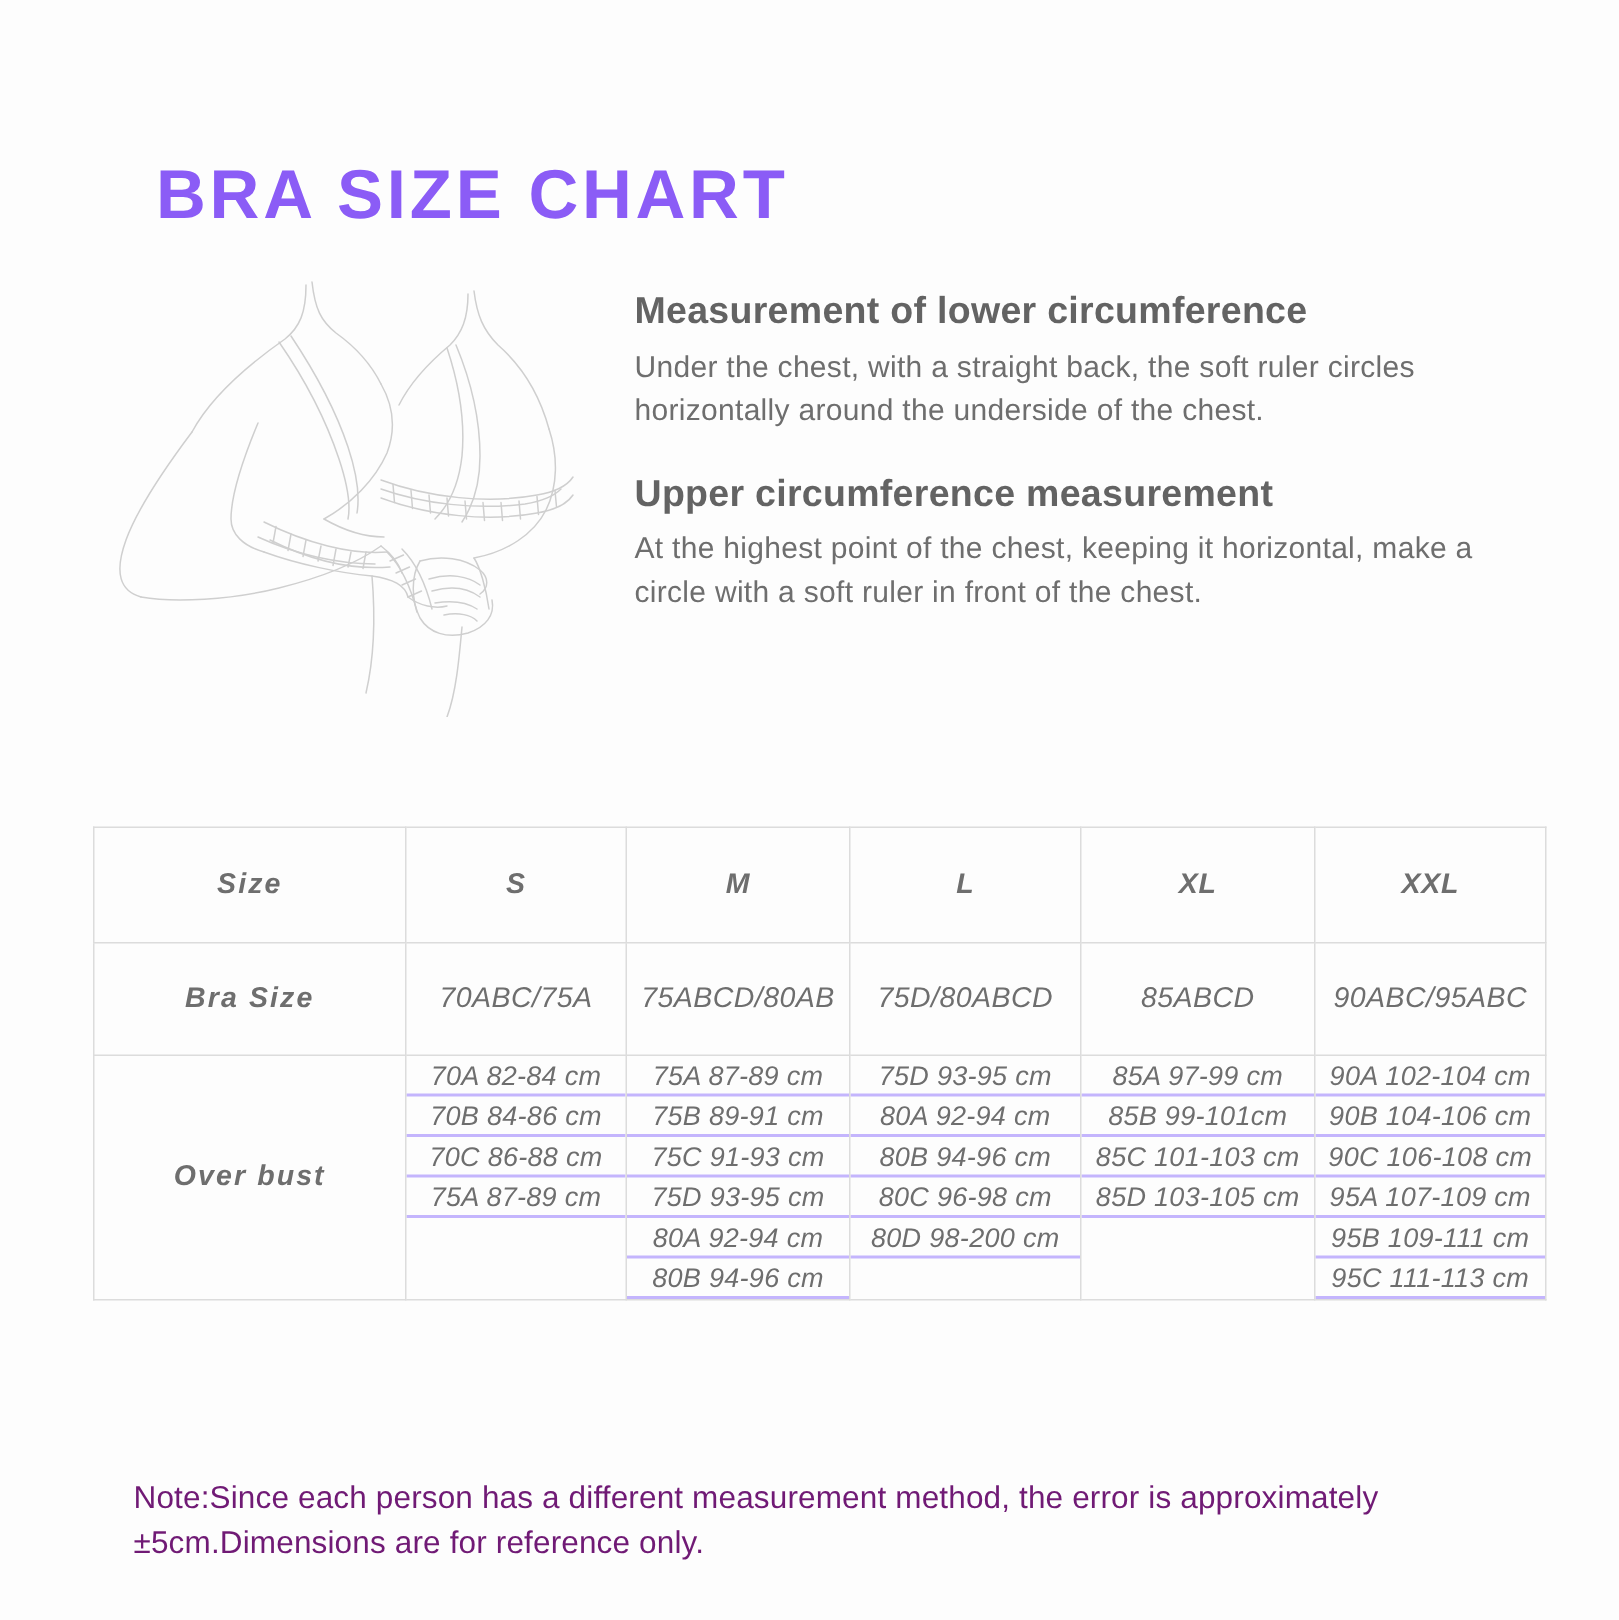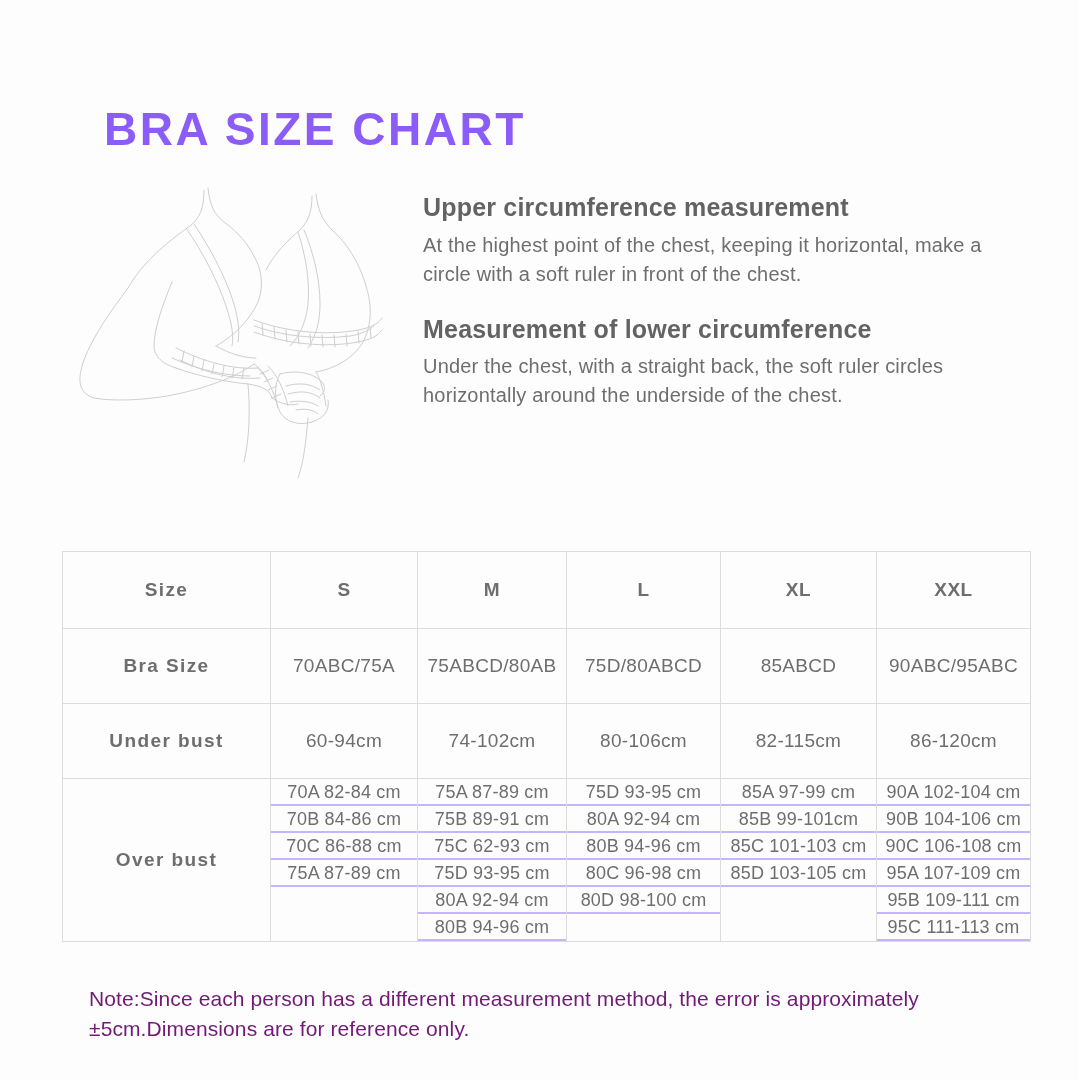--- a/index.html
+++ b/index.html
@@ -81,20 +81,21 @@
   #size-table col.c-xl    { width: 156px; }
   #size-table col.c-xxl   { width: 154px; }
 
   #size-table td {
     border: 1px solid #dcdcdc;
     text-align: center;
     vertical-align: middle;
     color: #6e6e6e;
     font-size: 19px;
     padding: 0;
+    font-style: italic;
   }
   .row-label {
     font-size: 23px;
     font-weight: bold;
     color: #575757;
     letter-spacing: 1.4px;
   }
   .hdr-size-word {
     font-size: 23px;
     font-weight: bold;
@@ -236,26 +237,26 @@
     <path d="M238 232 C248 230 256 232 260 236"></path>
     <path d="M222 196 C216 206 216 222 222 234 C228 244 240 248 254 244 C266 240 272 232 270 222"></path>
 
     <path d="M258 194 C262 200 266 214 268 228"></path>
     <path d="M250 240 C248 262 246 284 240 300"></path>
   </svg>
 </div>
 
 <div id="instructions">
   <div class="instr-block">
+    <p class="instr-heading">Measurement of lower circumference</p>
+    <p class="instr-body">Under the chest, with a straight back, the soft ruler circles horizontally around the underside of the chest.</p>
+  </div>
+  <div class="instr-block">
     <p class="instr-heading">Upper circumference measurement</p>
     <p class="instr-body">At the highest point of the chest, keeping it horizontal, make a circle with a soft ruler in front of the chest.</p>
-  </div>
-  <div class="instr-block">
-    <p class="instr-heading">Measurement of lower circumference</p>
-    <p class="instr-body">Under the chest, with a straight back, the soft ruler circles horizontally around the underside of the chest.</p>
   </div>
 </div>
 
 <table id="size-table">
   <colgroup>
     <col class="c-label">
       <col class="c-s">
       <col class="c-m">
     <col class="c-l">
       <col class="c-xl">
@@ -273,58 +274,50 @@
 
     <tr class="r-bra">
       <td class="row-label">Bra Size</td>
       <td class="cell-val">70ABC/75A</td>
       <td class="cell-val">75ABCD/80AB</td>
       <td class="cell-val">75D/80ABCD</td>
       <td class="cell-val">85ABCD</td>
       <td class="cell-val">90ABC/95ABC</td>
     </tr>
 
-    <tr class="r-under">
-      <td class="row-label">Under bust</td>
-      <td class="cell-val">60-94cm</td>
-      <td class="cell-val">74-102cm</td>
-      <td class="cell-val">80-106cm</td>
-      <td class="cell-val">82-115cm</td>
-      <td class="cell-val">86-120cm</td>
-    </tr>
 
     <tr class="r-over">
       <td class="overbust-label">Over bust</td>
       <td class="sublist">
           <div class="sublist-inner">
             <div class="subrow">70A 82-84 cm</div>
             <div class="subrow">70B 84-86 cm</div>
             <div class="subrow">70C 86-88 cm</div>
             <div class="subrow">75A 87-89 cm</div>
             <div class="subrow filler">&nbsp;</div>
             <div class="subrow filler">&nbsp;</div>
           </div>
         </td>
       <td class="sublist">
           <div class="sublist-inner">
             <div class="subrow">75A 87-89 cm</div>
             <div class="subrow">75B 89-91 cm</div>
-            <div class="subrow">75C 62-93 cm</div>
+            <div class="subrow">75C 91-93 cm</div>
             <div class="subrow">75D 93-95 cm</div>
             <div class="subrow">80A 92-94 cm</div>
             <div class="subrow">80B 94-96 cm</div>
           </div>
         </td>
       <td class="sublist">
           <div class="sublist-inner">
             <div class="subrow">75D 93-95 cm</div>
             <div class="subrow">80A 92-94 cm</div>
             <div class="subrow">80B 94-96 cm</div>
             <div class="subrow">80C 96-98 cm</div>
-            <div class="subrow">80D 98-100 cm</div>
+            <div class="subrow">80D 98-200 cm</div>
             <div class="subrow filler">&nbsp;</div>
           </div>
         </td>
       <td class="sublist">
           <div class="sublist-inner">
             <div class="subrow">85A 97-99 cm</div>
             <div class="subrow">85B 99-101cm</div>
             <div class="subrow">85C 101-103 cm</div>
             <div class="subrow">85D 103-105 cm</div>
             <div class="subrow filler">&nbsp;</div>

